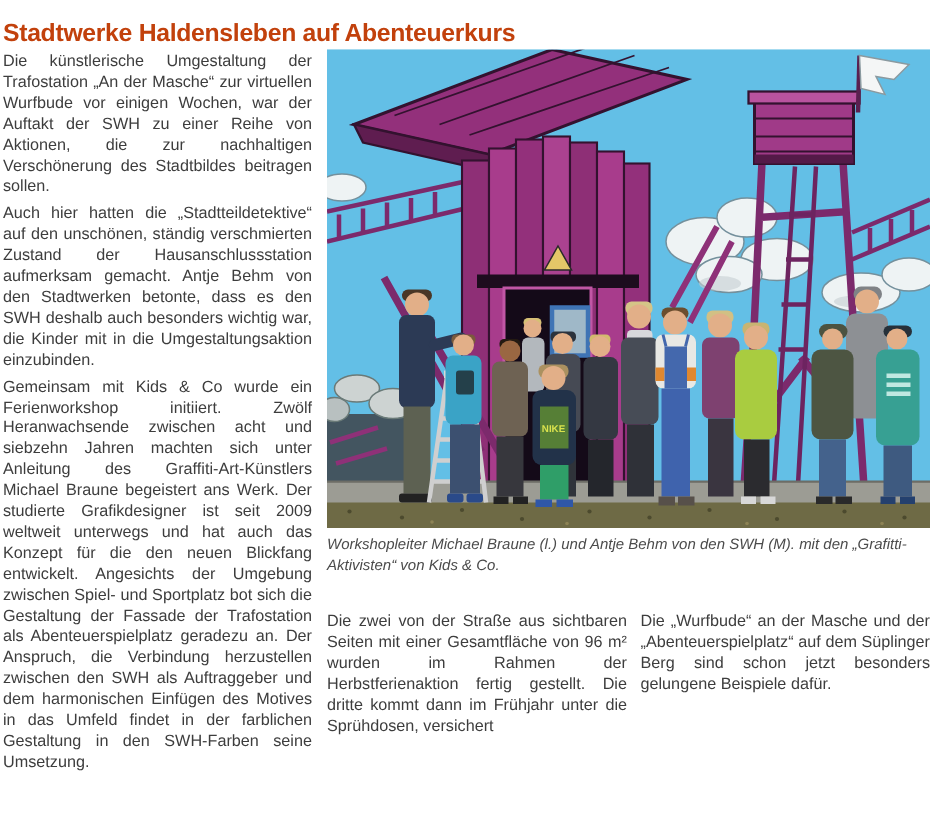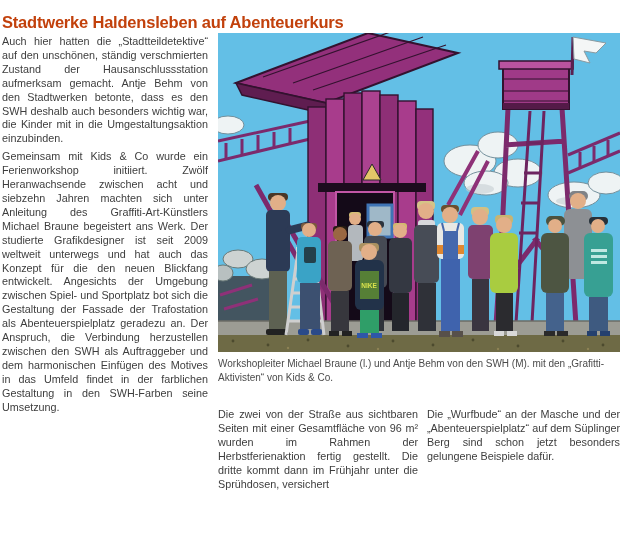--- a/index.html
+++ b/index.html
@@ -11,29 +11,30 @@
   .col{position:absolute;font-size:10.8px;line-height:13.9px;
        text-align:justify;hyphens:auto;-webkit-hyphens:auto;color:#3d3d3d;}
   .col p{margin:0 0 4px 0;}
   #col-left{left:2px;top:35px;width:206px;}
   #col-mid{left:218px;top:408px;width:200px;}
   #col-right{left:427px;top:408px;width:193px;}
   .photo{position:absolute;left:218px;top:33px;width:402px;height:319px;
          background:#63bfe6;overflow:hidden;}
   .photo svg{display:block;}
   .caption{position:absolute;left:218px;top:357px;width:402px;
-           font-size:10px;line-height:13.5px;color:#4b4b4b;
+           font-size:10px;font-style:italic;line-height:13.5px;color:#4b4b4b;
            text-align:left;}
 </style>
 </head>
 <body>
 
 <h1 class="title">Stadtwerke Haldensleben auf Abenteuerkurs</h1>
 
 <div id="col-left" class="col">
+  <p>Die künstlerische Umgestaltung der Trafostation „An der Masche“ zur virtuellen Wurfbude vor einigen Wochen, war der Auftakt der SWH zu einer Reihe von Aktionen, die zur nachhaltigen Verschönerung des Stadtbildes beitragen sollen.</p>
   <p>Auch hier hatten die „Stadtteildetektive“ auf den unschönen, ständig verschmierten Zustand der Hausanschlussstation aufmerksam gemacht. Antje Behm von den Stadtwerken betonte, dass es den SWH deshalb auch besonders wichtig war, die Kinder mit in die Umgestaltungsaktion einzubinden.</p>
   <p>Gemeinsam mit Kids &amp; Co wurde ein Ferienworkshop initiiert. Zwölf Heranwachsende zwischen acht und siebzehn Jahren machten sich unter Anleitung des Graffiti-Art-Künstlers Michael Braune begeistert ans Werk. Der studierte Grafikdesigner ist seit 2009 weltweit unterwegs und hat auch das Konzept für die den neuen Blickfang entwickelt. Angesichts der Umgebung zwischen Spiel- und Sportplatz bot sich die Gestaltung der Fassade der Trafostation als Abenteuerspielplatz geradezu an. Der Anspruch, die Verbindung herzustellen zwischen den SWH als Auftraggeber und dem harmonischen Einfügen des Motives in das Umfeld findet in der farblichen Gestaltung in den SWH-Farben seine Umsetzung.</p>
 
 </div>
 
 <div class="photo">
   <svg width="402" height="319" viewBox="0 0 402 319" xmlns="http://www.w3.org/2000/svg">
 
     <rect x="0" y="0" width="402" height="295" fill="#63bfe6"></rect>
 

